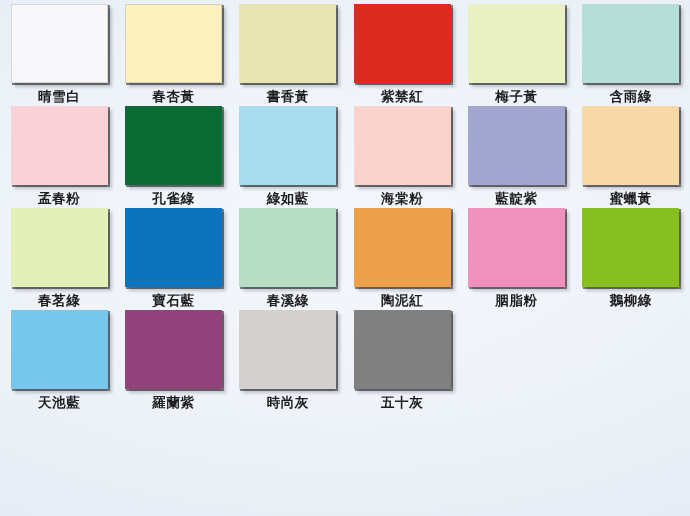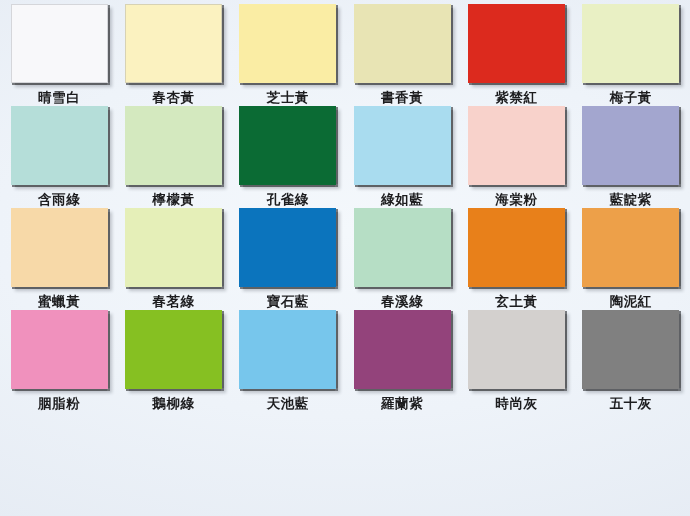--- a/index.html
+++ b/index.html
@@ -78,21 +78,21 @@
 
   .swatch-label {
     margin-top: 7px;
     font-size: 13.5px;
     line-height: 15px;
     color: #1d1d1f;
     font-weight: 700;
     letter-spacing: 0.6px;
     white-space: nowrap;
     text-align: center;
-    font-family: Liberation Serif, serif;
+    font-family: Liberation Mono, monospace;
   }
 </style>
 </head>
 <body>
 
 <div id="palette-board">
   <div class="swatch-grid">
       <div class="swatch-cell">
         <div class="swatch-chip-wrap">
           <div class="swatch-chip pale" style="background: rgb(248, 248, 250);"></div>
@@ -100,26 +100,20 @@
         <div class="swatch-label">晴雪白</div>
       </div>
       <div class="swatch-cell">
         <div class="swatch-chip-wrap">
           <div class="swatch-chip pale" style="background: rgb(251, 242, 192);"></div>
         </div>
         <div class="swatch-label">春杏黃</div>
       </div>
       <div class="swatch-cell">
         <div class="swatch-chip-wrap">
-          <div class="swatch-chip" style="background: rgb(250, 237, 164);"></div>
-        </div>
-        <div class="swatch-label">芝士黃</div>
-      </div>
-      <div class="swatch-cell">
-        <div class="swatch-chip-wrap">
           <div class="swatch-chip" style="background: rgb(232, 228, 180);"></div>
         </div>
         <div class="swatch-label">書香黃</div>
       </div>
       <div class="swatch-cell">
         <div class="swatch-chip-wrap">
           <div class="swatch-chip" style="background: rgb(220, 42, 30);"></div>
         </div>
         <div class="swatch-label">紫禁紅</div>
       </div>
@@ -130,23 +124,23 @@
         <div class="swatch-label">梅子黃</div>
       </div>
       <div class="swatch-cell">
         <div class="swatch-chip-wrap">
           <div class="swatch-chip" style="background: rgb(181, 222, 217);"></div>
         </div>
         <div class="swatch-label">含雨綠</div>
       </div>
       <div class="swatch-cell">
         <div class="swatch-chip-wrap">
-          <div class="swatch-chip" style="background: rgb(212, 233, 191);"></div>
-        </div>
-        <div class="swatch-label">檸檬黃</div>
+          <div class="swatch-chip" style="background: rgb(249, 210, 215);"></div>
+        </div>
+        <div class="swatch-label">孟春粉</div>
       </div>
       <div class="swatch-cell">
         <div class="swatch-chip-wrap">
           <div class="swatch-chip" style="background: rgb(11, 107, 52);"></div>
         </div>
         <div class="swatch-label">孔雀綠</div>
       </div>
       <div class="swatch-cell">
         <div class="swatch-chip-wrap">
           <div class="swatch-chip" style="background: rgb(169, 220, 239);"></div>
@@ -181,26 +175,20 @@
         <div class="swatch-chip-wrap">
           <div class="swatch-chip" style="background: rgb(11, 116, 189);"></div>
         </div>
         <div class="swatch-label">寶石藍</div>
       </div>
       <div class="swatch-cell">
         <div class="swatch-chip-wrap">
           <div class="swatch-chip" style="background: rgb(182, 222, 197);"></div>
         </div>
         <div class="swatch-label">春溪綠</div>
-      </div>
-      <div class="swatch-cell">
-        <div class="swatch-chip-wrap">
-          <div class="swatch-chip" style="background: rgb(232, 128, 26);"></div>
-        </div>
-        <div class="swatch-label">玄土黃</div>
       </div>
       <div class="swatch-cell">
         <div class="swatch-chip-wrap">
           <div class="swatch-chip" style="background: rgb(237, 160, 73);"></div>
         </div>
         <div class="swatch-label">陶泥紅</div>
       </div>
       <div class="swatch-cell">
         <div class="swatch-chip-wrap">
           <div class="swatch-chip" style="background: rgb(240, 145, 189);"></div>

